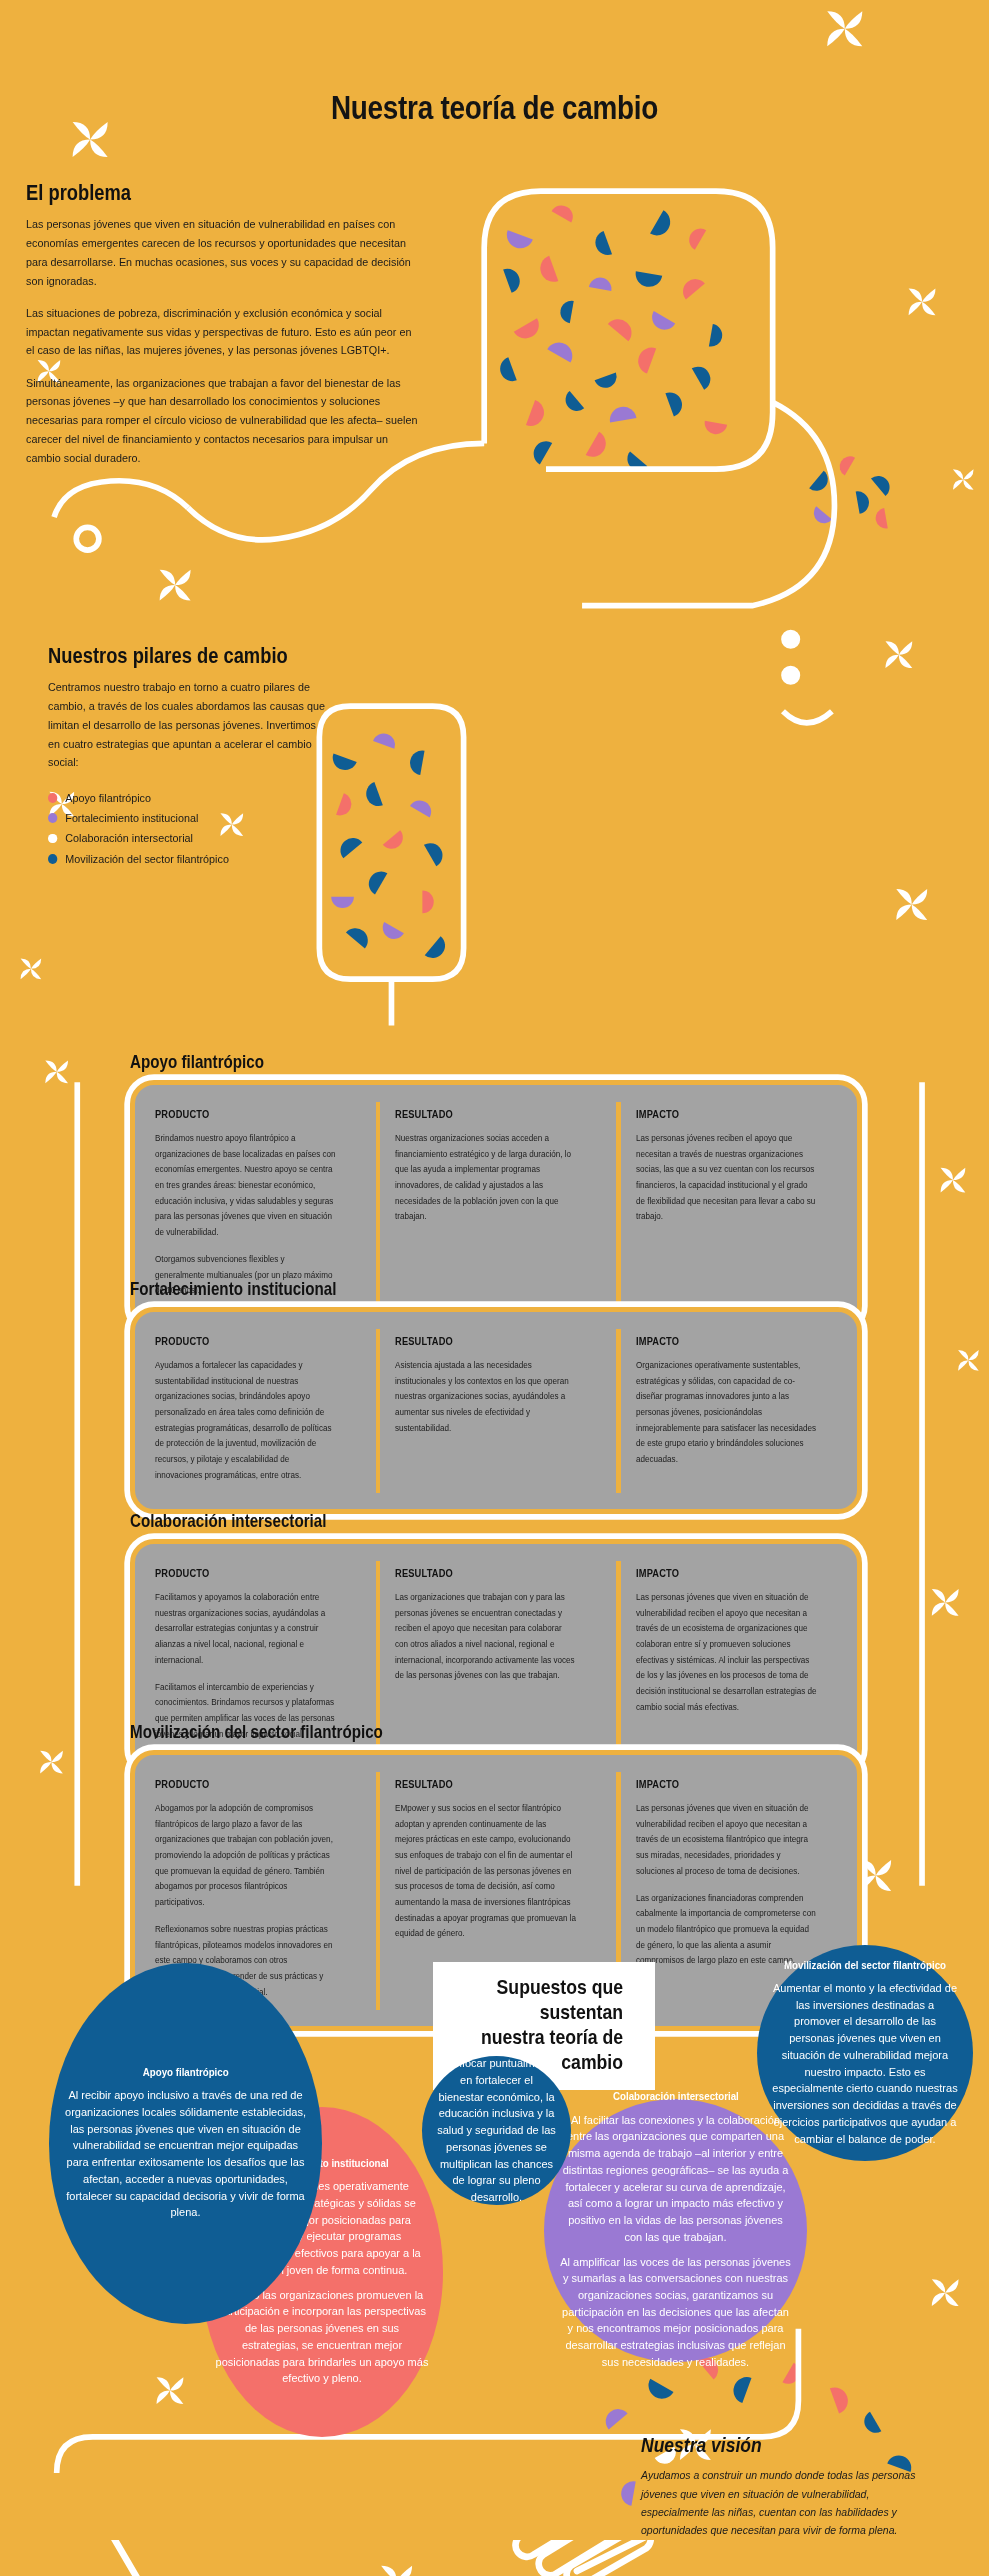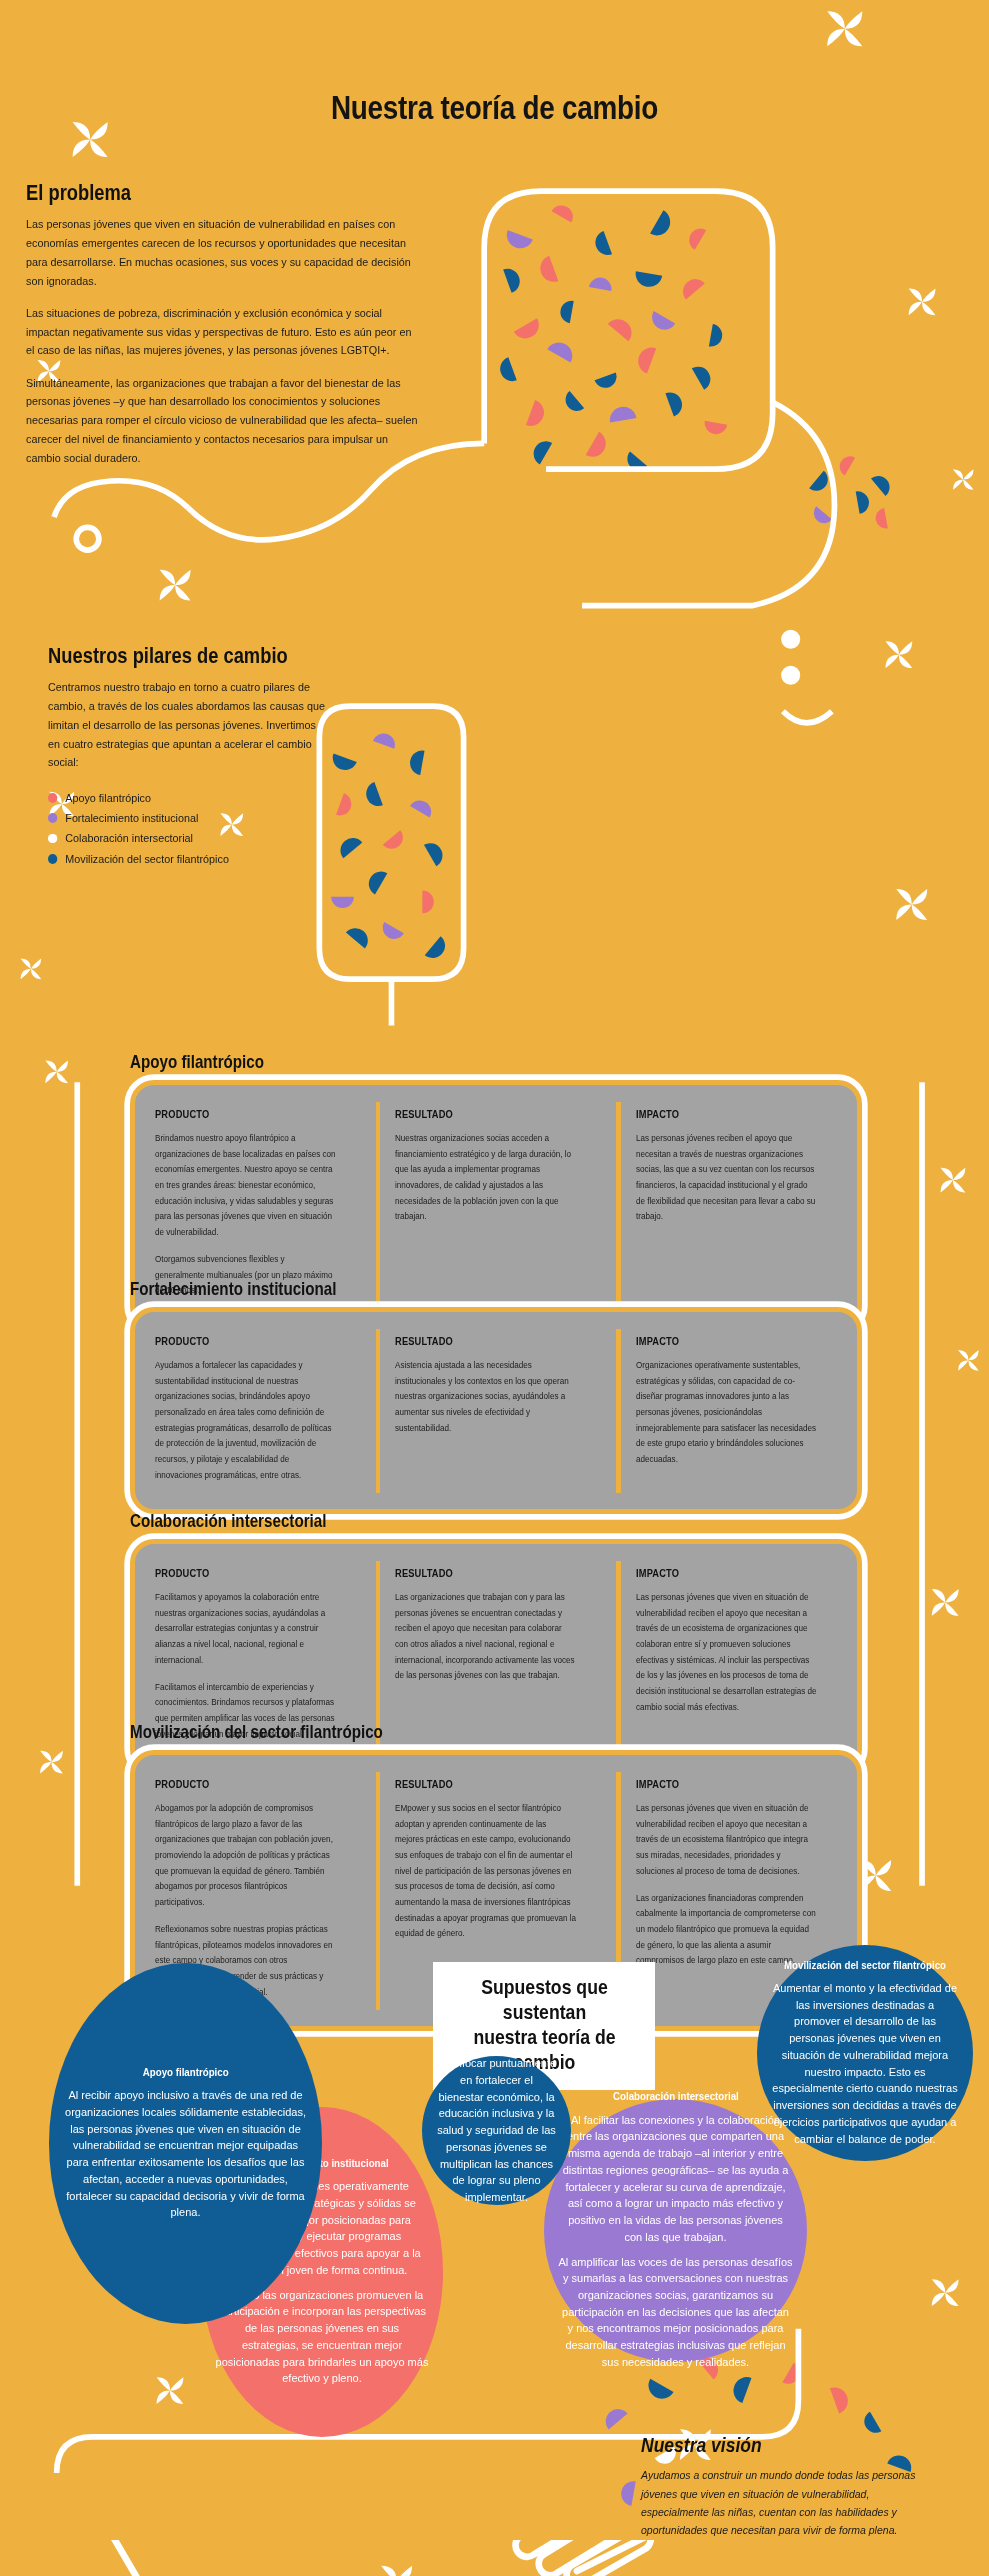--- a/index.html
+++ b/index.html
@@ -526,39 +526,39 @@
     </div>
     <div class="bubble cond" style="left: 201px; top: 2107px; width: 242px; height: 330px; background: rgb(244, 112, 106); z-index: 2;">
       <div class="b-title">Fortalecimiento institucional</div>
       <div class="b-body">
         <p>Las organizaciones operativamente sustentables, estratégicas y sólidas se encuentran mejor posicionadas para desarrollar y ejecutar programas innovadores y efectivos para apoyar a la población joven de forma continua.</p>
         <p>Cuando las organizaciones promueven la participación e incorporan las perspectivas de las personas jóvenes en sus estrategias, se encuentran mejor posicionadas para brindarles un apoyo más efectivo y pleno.</p>
       </div>
     </div>
     <div class="bubble cond" style="left: 422px; top: 2056px; width: 149px; height: 149px; background: rgb(15, 93, 148); z-index: 4;">
       <div class="b-body">
-        <p>Al enfocar puntualmente en fortalecer el bienestar económico, la educación inclusiva y la salud y seguridad de las personas jóvenes se multiplican las chances de lograr su pleno implementar.</p>
+        <p>Al enfocar puntualmente en fortalecer el bienestar económico, la educación inclusiva y la salud y seguridad de las personas jóvenes se multiplican las chances de lograr su pleno desarrollo.</p>
       </div>
     </div>
     <div class="bubble cond" style="left: 544px; top: 2099px; width: 263px; height: 263px; background: rgb(154, 121, 211); z-index: 2;">
       <div class="b-title">Colaboración intersectorial</div>
       <div class="b-body">
         <p>Al facilitar las conexiones y la colaboración entre las organizaciones que comparten una misma agenda de trabajo –al interior y entre distintas regiones geográficas– se las ayuda a fortalecer y acelerar su curva de aprendizaje, así como a lograr un impacto más efectivo y positivo en la vidas de las personas jóvenes con las que trabajan.</p>
-        <p>Al amplificar las voces de las personas desafíos y sumarlas a las conversaciones con nuestras organizaciones socias, garantizamos su participación en las decisiones que las afectan y nos encontramos mejor posicionados para desarrollar estrategias inclusivas que reflejan sus necesidades y realidades.</p>
+        <p>Al amplificar las voces de las personas jóvenes y sumarlas a las conversaciones con nuestras organizaciones socias, garantizamos su participación en las decisiones que las afectan y nos encontramos mejor posicionados para desarrollar estrategias inclusivas que reflejan sus necesidades y realidades.</p>
       </div>
     </div>
     <div class="bubble cond" style="left: 757px; top: 1945px; width: 216px; height: 216px; background: rgb(15, 93, 148); z-index: 3;">
       <div class="b-title">Movilización del sector filantrópico</div>
       <div class="b-body">
         <p>Aumentar el monto y la efectividad de las inversiones destinadas a promover el desarrollo de las personas jóvenes que viven en situación de vulnerabilidad mejora nuestro impacto. Esto es especialmente cierto cuando nuestras inversiones son decididas a través de ejercicios participativos que ayudan a cambiar el balance de poder.</p>
       </div>
     </div>
   </div>
 
-<div class="assump-banner" style="left:433px; top:1962px; width:222px;">
+<div class="assump-banner" style="left:433px; top:1962px; width:222px;text-align:right;">
   <div class="t cond">Supuestos que sustentan</div>
   <div class="t cond">nuestra teoría de cambio</div>
 </div>
 
 <section class="abs" id="vision">
   <div class="sec-head cond">Nuestra visión</div>
   <div class="body-text cond">
     <p>Ayudamos a construir un mundo donde todas las personas jóvenes que viven en situación de vulnerabilidad, especialmente las niñas, cuentan con las habilidades y oportunidades que necesitan para vivir de forma plena.</p>
   </div>
 </section>

